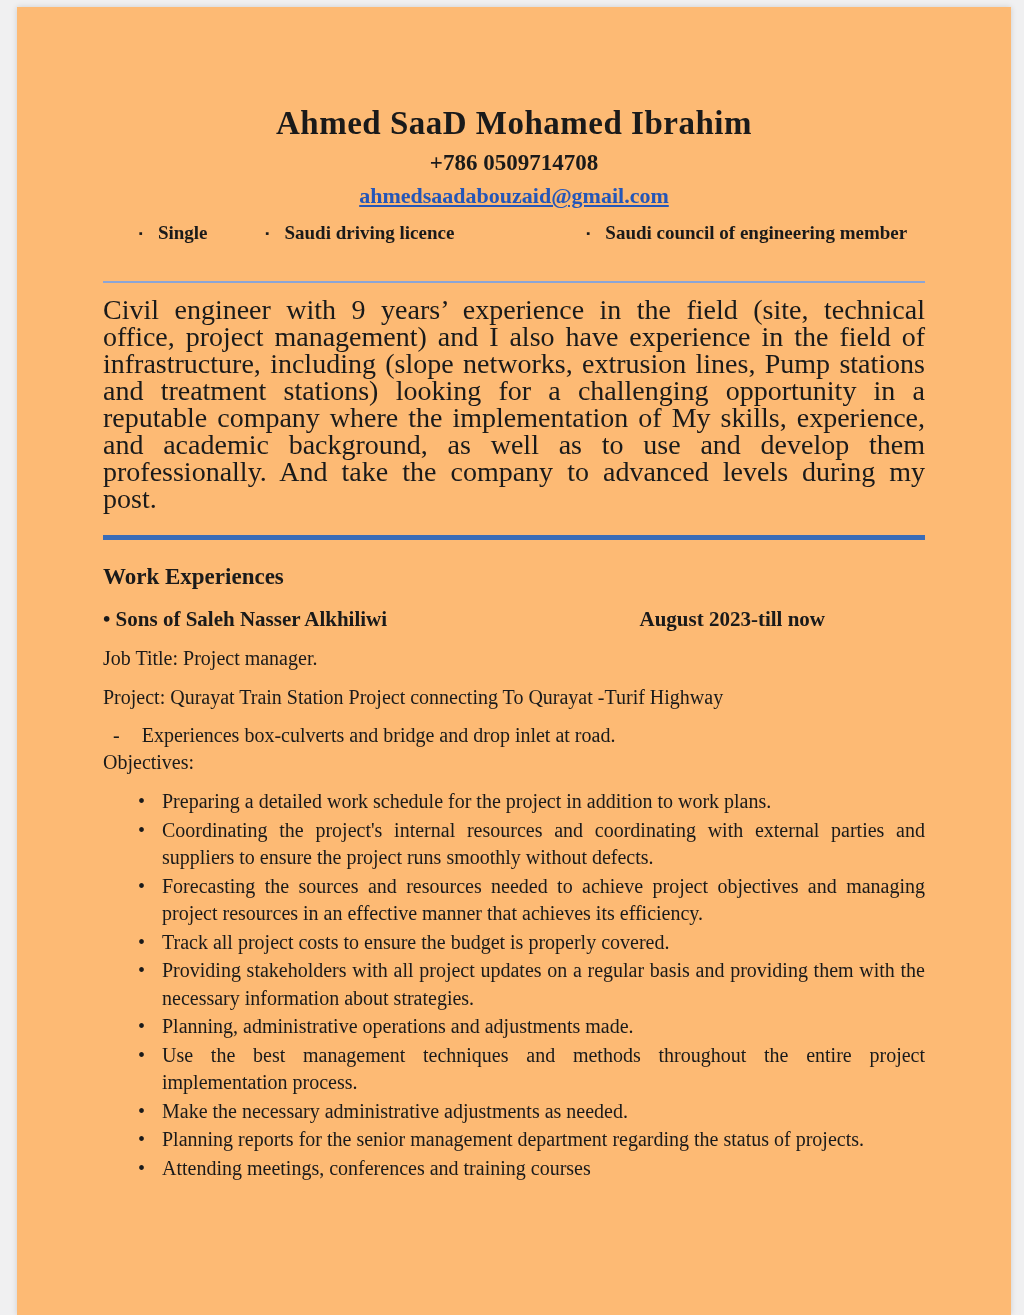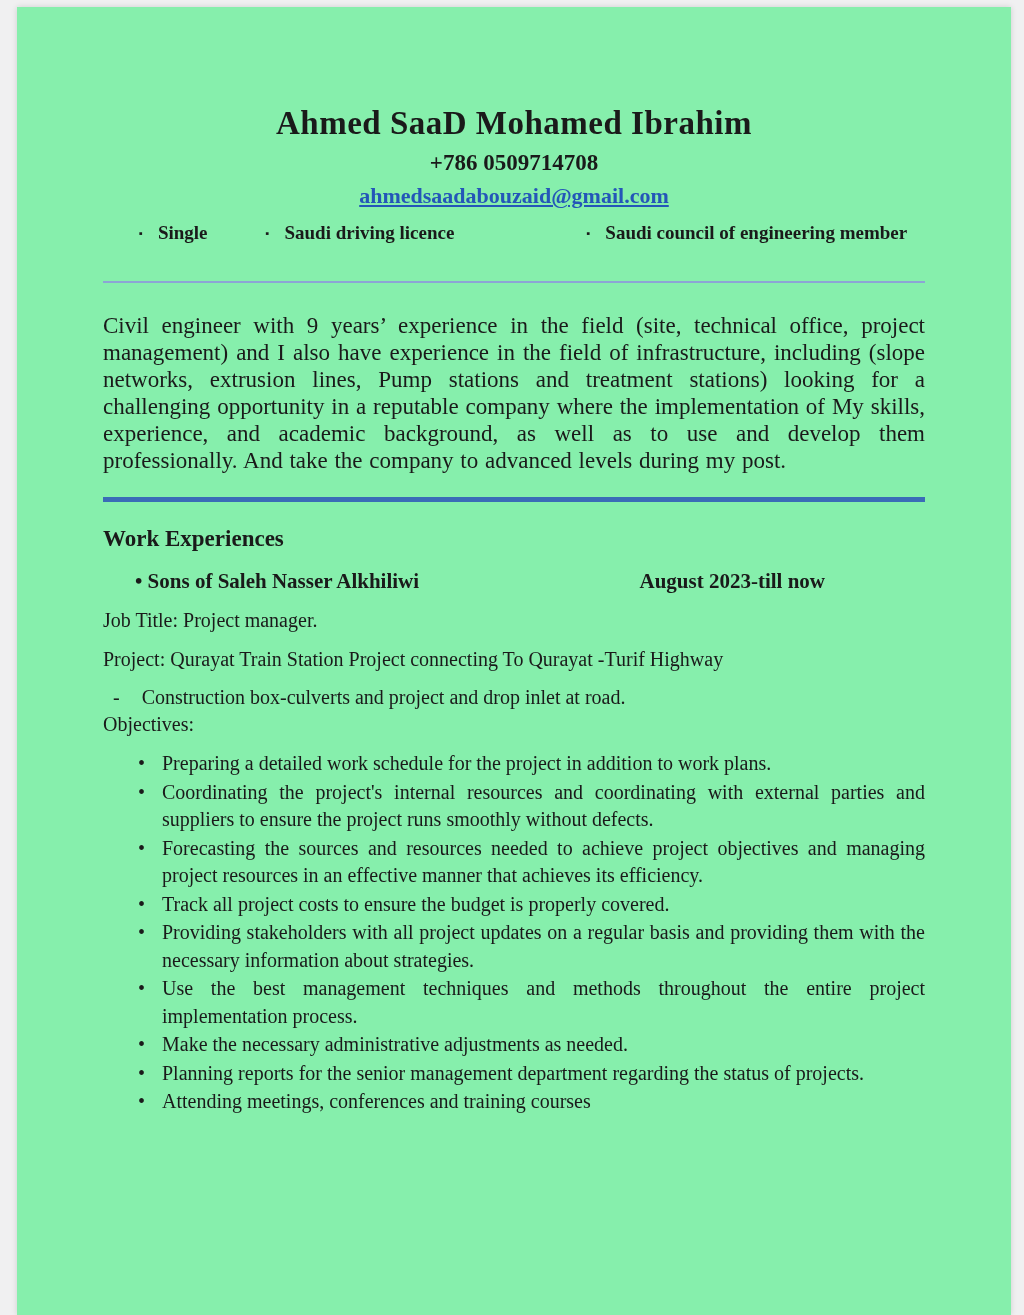--- a/index.html
+++ b/index.html
@@ -6,21 +6,21 @@
   html,body { width:1024px; height:1315px; }
   body {
     background:#f0f0f1;
     font-family:"Liberation Serif","DejaVu Serif",serif;
     color:#1a1a1a;
     position:relative;
   }
   .page {
     position:absolute;
     top:7px; left:17px; right:13px; bottom:0;
-    background:#86efac;
+    background:#fdba74;
     box-shadow:0 0 6px rgba(0,0,0,.14);
     padding:98px 86px 40px 86px;
   }
   
   .hdr { text-align:center; }
   .name {
     font-size:33px; font-weight:700; letter-spacing:.5px;
     line-height:1.1;
   }
   .phone { font-size:23px; font-weight:700; margin-top:9px; }
@@ -42,38 +42,38 @@
   
   .rule-thin {
     height:2px; background:#8ca5d5; border:none;
     margin-top:37px;
   }
   .rule-thick {
     height:5px; background:#3a6cb7; border:none;
   }
   
   .summary {
-    margin-top:29px;
-    font-size:23px; line-height:27px;
+    margin-top:13px;
+    font-size:28px; line-height:27px;
     text-align:justify;
     word-spacing:1px;
   }
   .after-summary { margin-top:23px; }
   
   .section-title {
     margin-top:24px;
     font-size:23px; font-weight:700;
   }
   .entry-row {
     margin-top:17px;
     display:flex; align-items:baseline;
     padding-right:100px;
     justify-content:space-between;
   }
-  .company { font-size:21px; font-weight:700;margin-left:32px; }
+  .company { font-size:21px; font-weight:700; }
   .dates   { font-size:21px; font-weight:700; }
   .line    { margin-top:14px; font-size:20px; line-height:25px; }
   .dash-item {
     margin-top:13px; font-size:20px; line-height:25px;
     display:flex;
   }
   .dash-item .dash { margin-left:10px; margin-right:22px; }
   .objectives-label { margin-top:2px; font-size:20px; line-height:25px; }
   
   .objectives {
@@ -132,31 +132,32 @@
     <div class="entry-row">
       <span class="company"><span>•</span>&nbsp;<span>Sons of Saleh Nasser Alkhiliwi</span></span>
       <span class="dates">August 2023-till now</span>
     </div>
 
     <div class="line">Job Title: Project manager.</div>
     <div class="line">Project: Qurayat Train Station Project connecting To Qurayat -Turif Highway</div>
 
     <div class="dash-item">
       <span class="dash">-</span>
-      <span>Construction box-culverts and project and drop inlet at road.</span>
+      <span>Experiences box-culverts and bridge and drop inlet at road.</span>
     </div>
 
     <div class="objectives-label">Objectives:</div>
 
     <ul class="objectives">
       <li>Preparing a detailed work schedule for the project in addition to work plans.</li>
       <li>Coordinating the project's internal resources and coordinating with external parties and suppliers to ensure the project runs smoothly without defects.</li>
       <li>Forecasting the sources and resources needed to achieve project objectives and managing project resources in an effective manner that achieves its efficiency.</li>
       <li>Track all project costs to ensure the budget is properly covered.</li>
       <li>Providing stakeholders with all project updates on a regular basis and providing them with the necessary information about strategies.</li>
+      <li>Planning, administrative operations and adjustments made.</li>
       <li>Use the best management techniques and methods throughout the entire project implementation process.</li>
       <li>Make the necessary administrative adjustments as needed.</li>
       <li>Planning reports for the senior management department regarding the status of projects.</li>
       <li>Attending meetings, conferences and training courses</li>
     </ul>
   </div>
 
 </div>
 
 </body></html>

